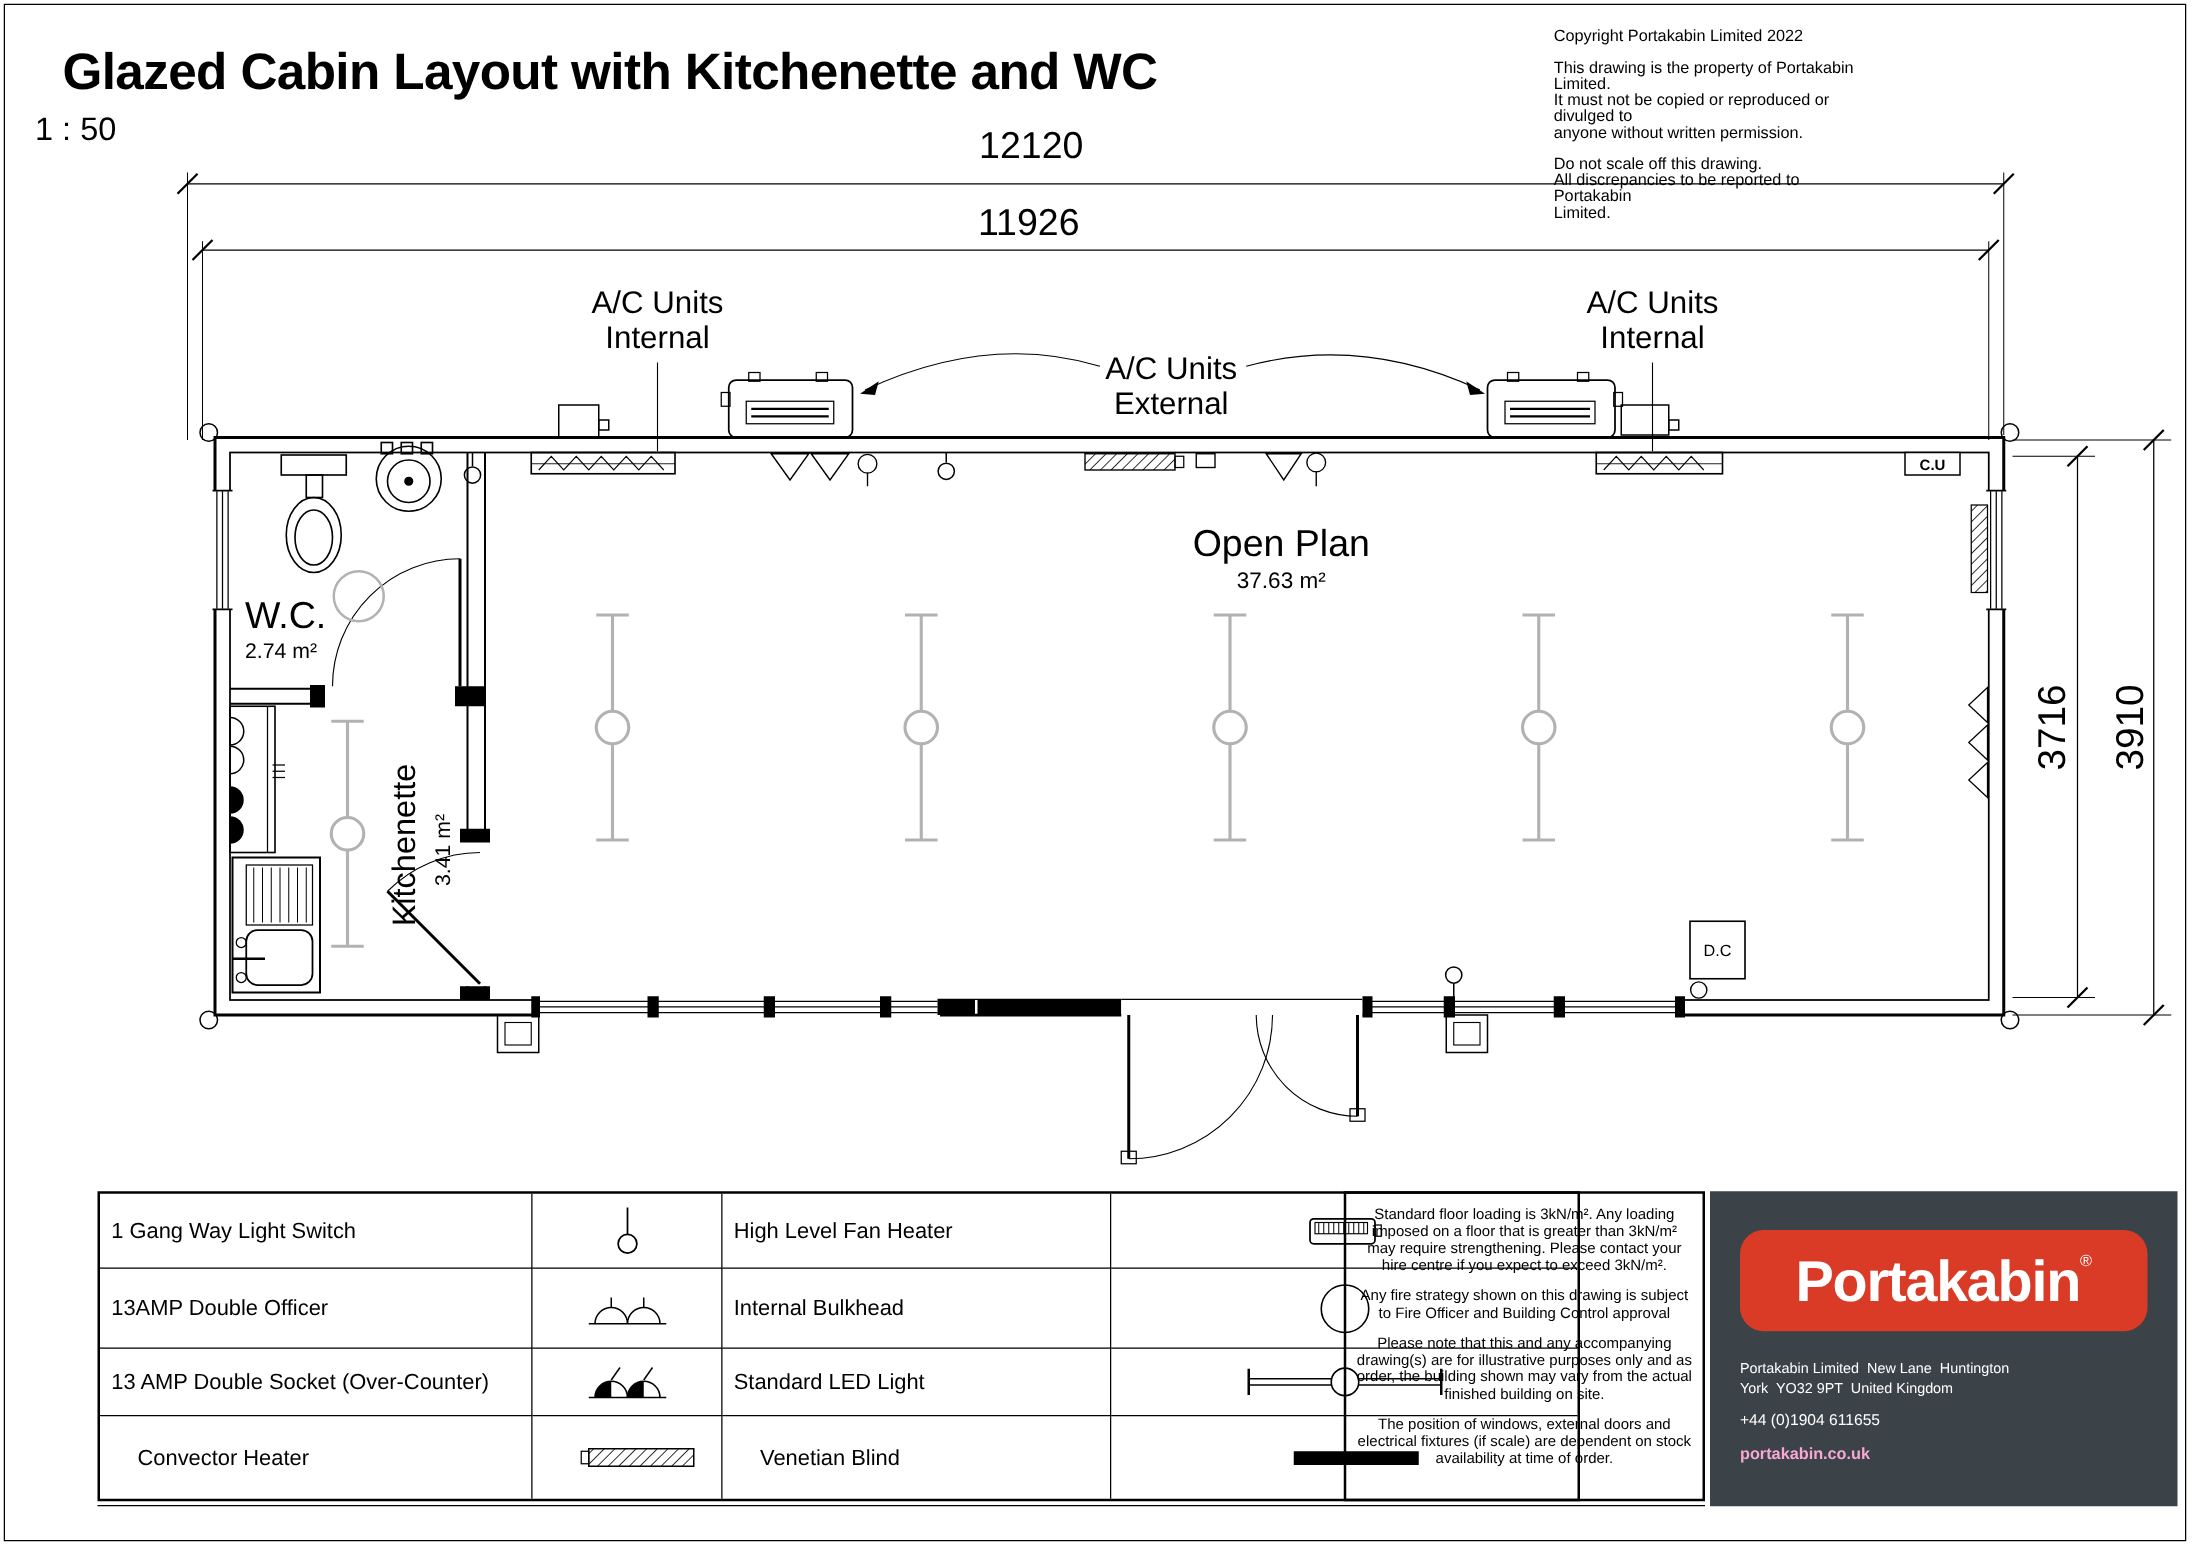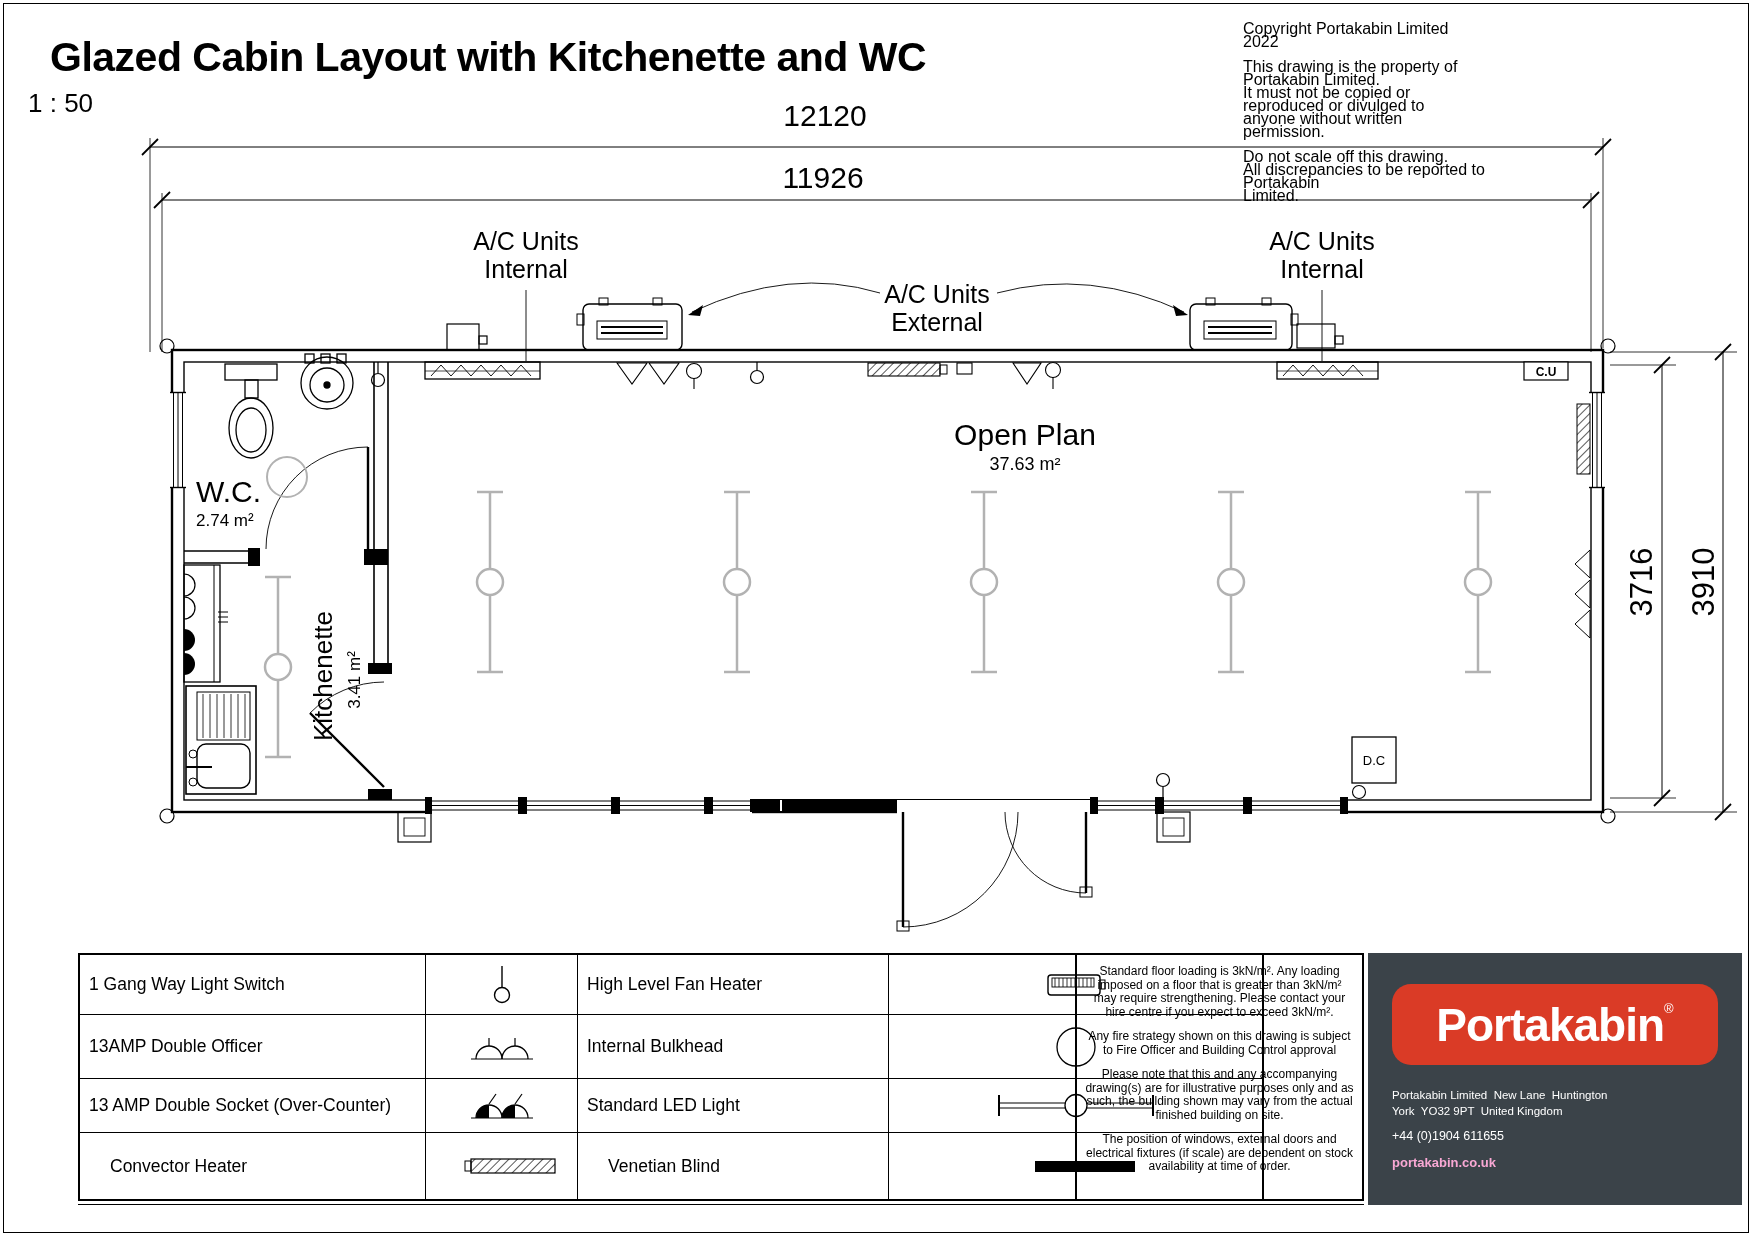--- a/index.html
+++ b/index.html
@@ -10,21 +10,21 @@
   .abs { position:absolute; }
   #sheet-border {
     left:3px; top:3px; width:1746px; height:1230px;
     border:1.5px solid #000; box-sizing:border-box;
   }
   #page-title {
     left:16px; top:34px; font-size:41px; font-weight:bold; letter-spacing:-0.5px; white-space:nowrap;margin-left:34px;
   }
   #scale-note { left:28px; top:88px; font-size:26px; }
   #copyright {
-    left:1243px; top:22px; width:242px; font-size:16px; line-height:13px;
+    left:1243px; top:22px; width:242px; font-size:13px; line-height:13px;
   }
   #copyright .blk { margin-bottom:12px; }
   svg text { font-family:"Liberation Sans", sans-serif; }
 
   
   #legend {
     left:78px; top:953px; width:1186px; height:248px;
     border:2px solid #000; box-sizing:border-box;
     display:grid; grid-template-columns:346px 152px 311px 1fr;
     grid-template-rows:60px 64px 54px 1fr;
@@ -524,21 +524,21 @@
     <svg width="130" height="24" viewBox="0 0 130 24">
         <rect x="14" y="7" width="100" height="11" fill="#000"></rect>
       </svg>
   </div>
 </div>
 <div class="abs" id="table-underline"></div>
 
 <div class="abs" id="notes">
   <p>Standard floor loading is 3kN/m². Any loading imposed on a floor that is greater than 3kN/m² may require strengthening. Please contact your hire centre if you expect to exceed 3kN/m².</p>
   <p>Any fire strategy shown on this drawing is subject to Fire Officer and Building Control approval</p>
-  <p>Please note that this and any accompanying drawing(s) are for illustrative purposes only and as such, the building shown may vary from the actual finished building on site.</p>
+  <p>Please note that this and any accompanying drawing(s) are for illustrative purposes only and as order, the building shown may vary from the actual finished building on site.</p>
   <p>The position of windows, external doors and electrical fixtures (if scale) are dependent on stock availability at time of order.</p>
 </div>
 
 <div class="abs" id="brand-panel" style="background: rgb(59, 67, 73);">
   <div id="brand-box" style="background: rgb(218, 59, 38); border-radius: 19px;">
     <span id="brand-name">Portakabin</span>
       <span id="brand-reg">®</span>
   </div>
   <div class="brand-addr" style="top:135px">Portakabin Limited  New Lane  Huntington</div>
   <div class="brand-addr" style="top:151px">York  YO32 9PT  United Kingdom</div>

